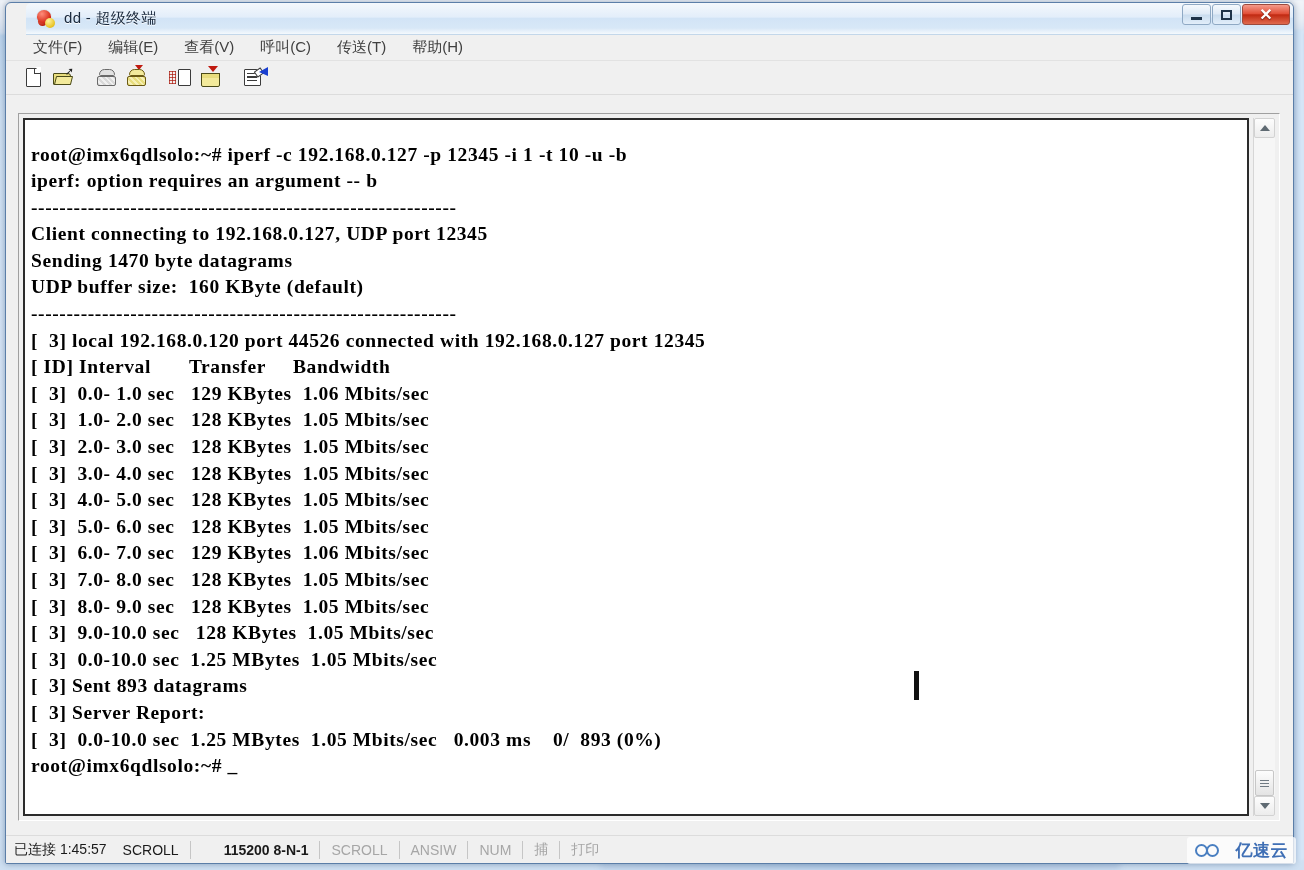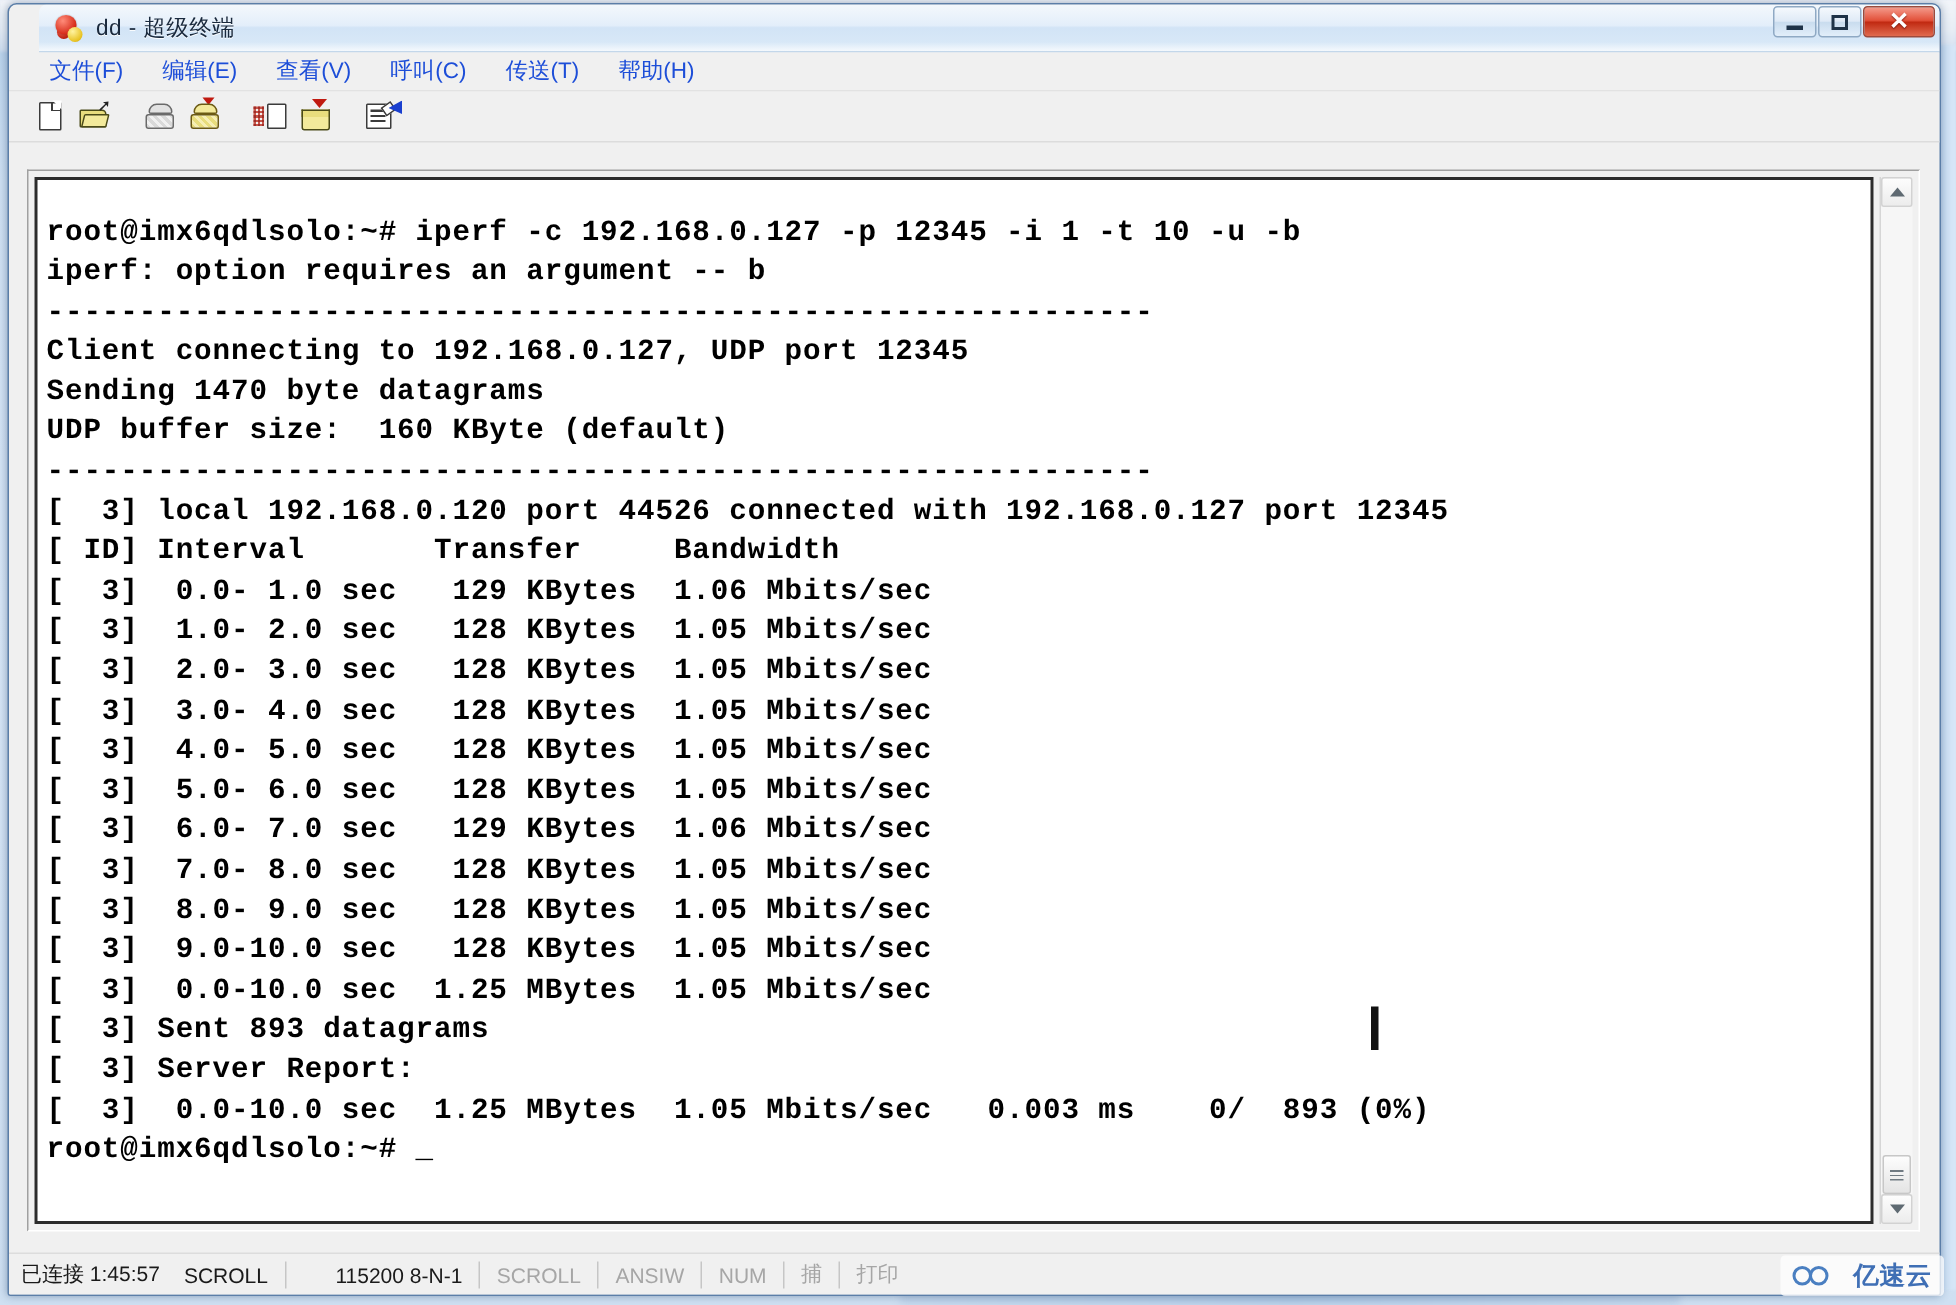--- a/index.html
+++ b/index.html
@@ -127,21 +127,21 @@
     text-shadow: 0 1px 1px rgba(90,10,0,.8);
   }
 
   
   #menubar {
     height: 26px; background: #f0f0f0;
     display: flex; align-items: center; padding-left: 14px;
     border-bottom: 1px solid #e2e2e2;
   }
   .menu-item {
-    font-size: 15px; color: #1d4ed8; padding: 2px 13px; white-space: nowrap;
+    font-size: 15px; color: #404040; padding: 2px 13px; white-space: nowrap;
   }
 
   
   #toolbar {
     height: 34px; background: #f0f0f0;
     display: flex; align-items: center; padding-left: 14px;
     border-bottom: 1px solid #dcdcdc;
   }
   .tb-btn {
     width: 26px; height: 26px; margin-right: 4px;
@@ -253,21 +253,21 @@
     display: flex;
   }
   #term-inner {
     flex: 1; position: relative;
     background: #fff;
     border: 2px solid #2b2b2b;
     overflow: hidden;
   }
   #term-text {
     position: absolute; left: 6px; top: 2px;
-    font-family: Liberation Mono, monospace;
+    font-family: Liberation Serif, serif;
     font-size: 19.5px;
     line-height: 26.6px;
     letter-spacing: 0.6px;
     color: #000;
     white-space: pre;
     font-weight: 600;
   }
   #term-caret {
     position: absolute; left: 889px; top: 551px;
     width: 5px; height: 29px; background: #111;
@@ -306,21 +306,21 @@
     border-top: 1px solid #dcdcdc;
     display: flex; align-items: center;
     font-size: 14px; color: #1a1a1a;
   }
   .sb-cell {
     padding: 0 8px; height: 20px; display: flex; align-items: center;
     white-space: nowrap;
   }
   .sb-sep { width: 1px; height: 18px; background: #c6c6c6; margin: 0 3px; }
   .sb-dim { color: #a6a6a6; }
-  .sb-wide { min-width: 96px; justify-content: flex-start; }
+  .sb-wide { min-width: 96px; justify-content: flex-start; font-weight: bold; }
 
   
   #watermark {
     position: absolute; right: 8px; bottom: 6px;
     display: flex; align-items: center; gap: 15px;
     color: #3f6fb5; font-size: 17px; font-weight: bold;
     background: rgba(255,255,255,.75); padding: 2px 8px; border-radius: 3px;
     letter-spacing: .5px;
   }
   #watermark .cloud-ic {

